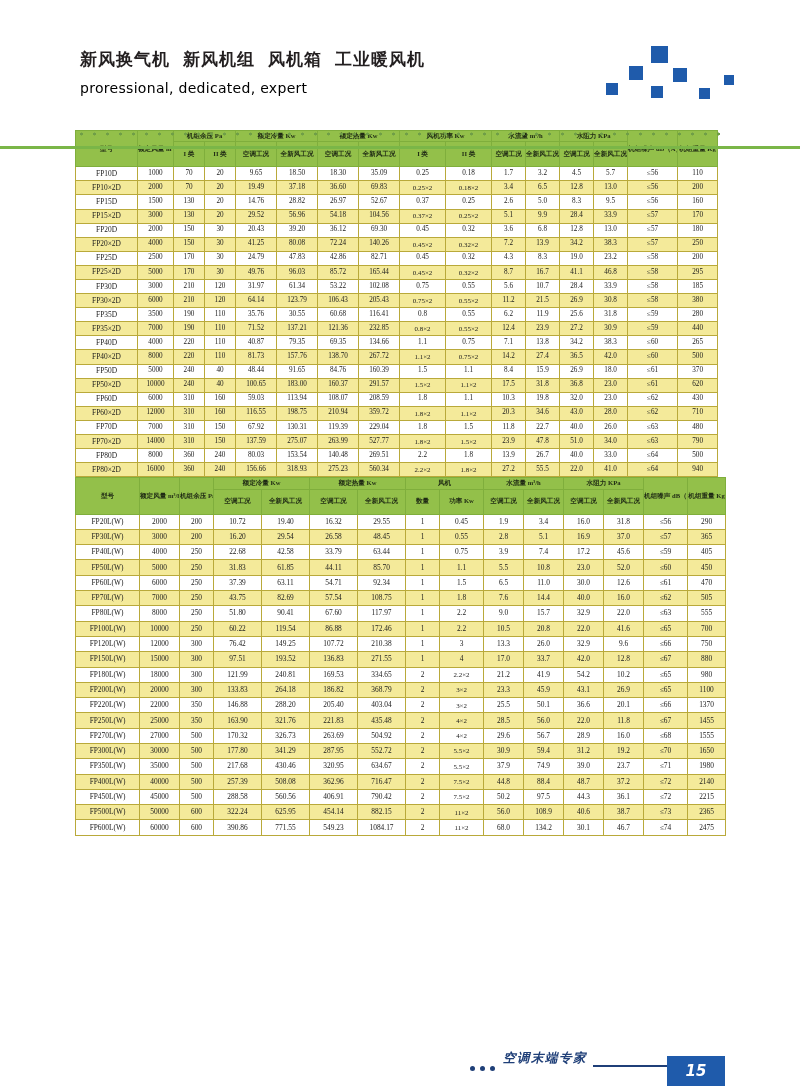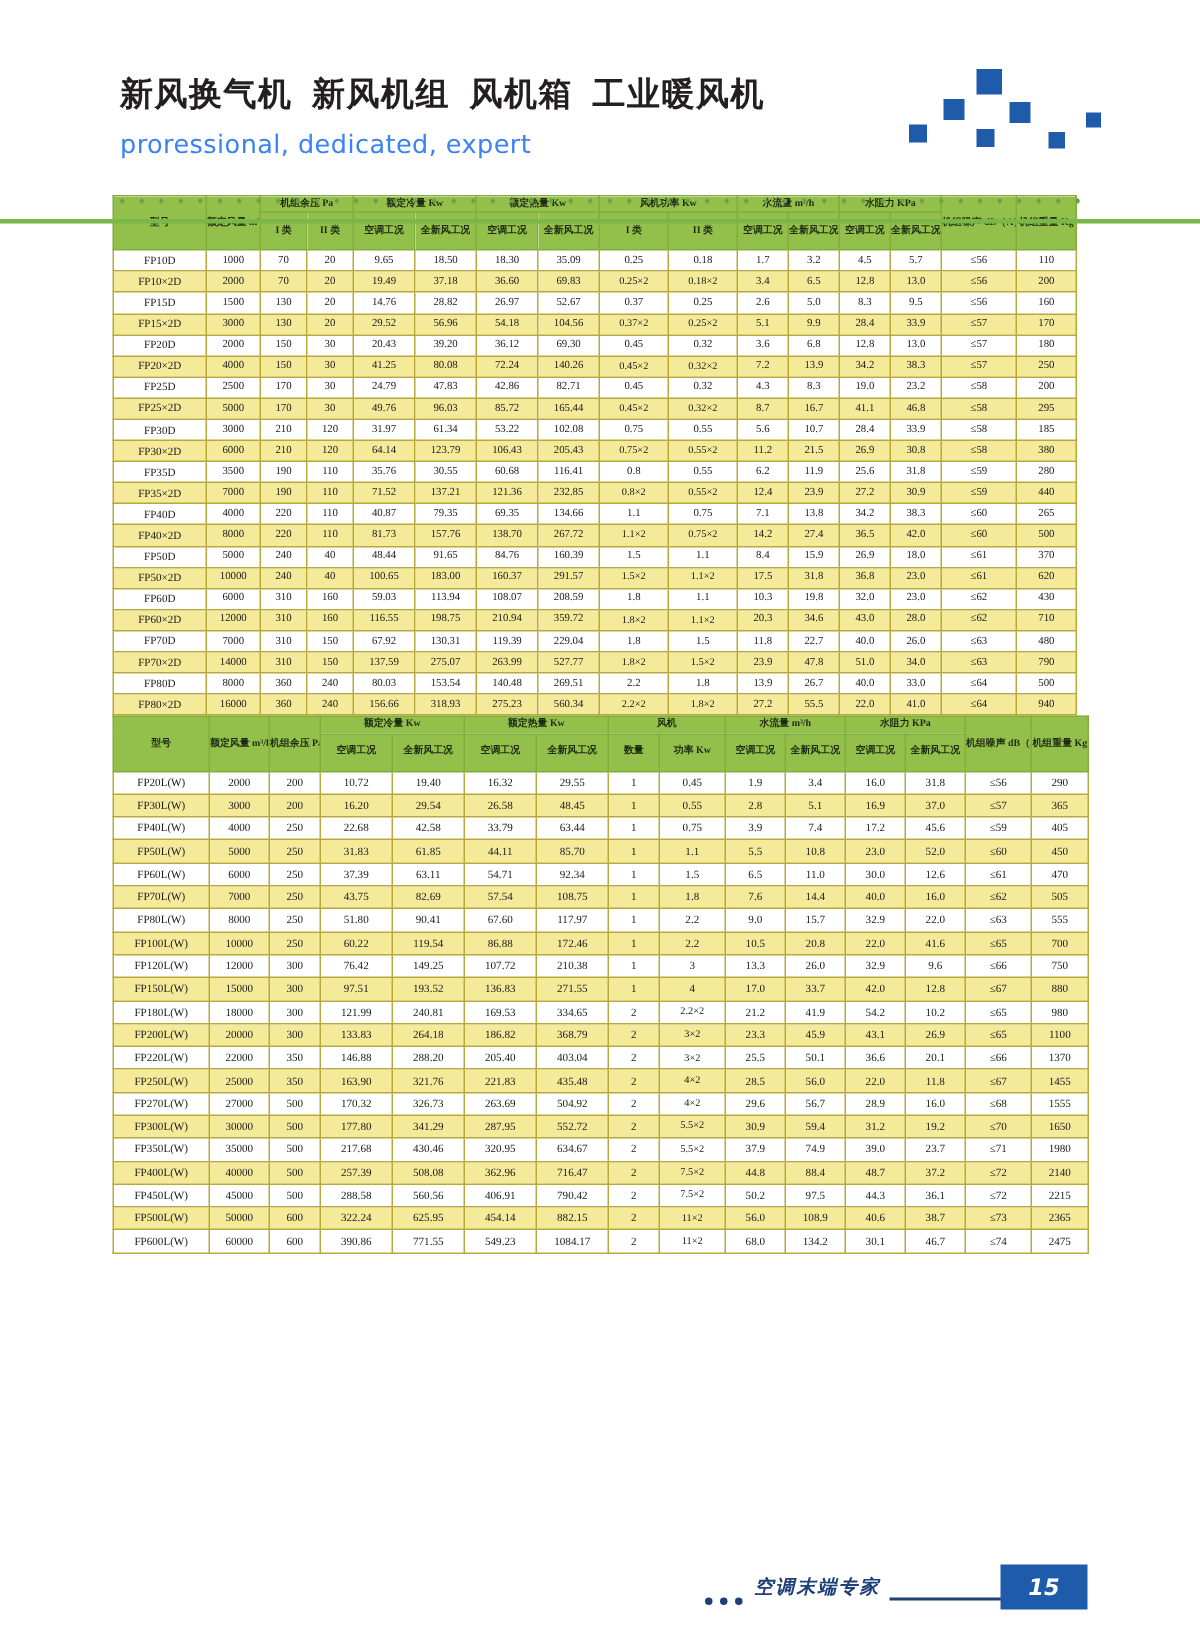--- a/index.html
+++ b/index.html
@@ -20,32 +20,32 @@
   }
   .hdr-inner {
     position:relative;
     width:650px;
     margin:0 auto;
     height:72px;
   }
   .hdr-text { position:absolute; left:5px; top:0; }
   .hdr-line1 {
     font-family:"DejaVu Sans","Liberation Sans",sans-serif;
-    font-size:22px;
+    font-size:17px;
     font-weight:600;
     color:#231f20;
     letter-spacing:1px;
     white-space:nowrap;
   }
   .hdr-line1 span { margin-right:13px; }
   .hdr-line2 {
     margin-top:9px;
     font-family:"DejaVu Sans","Liberation Sans",sans-serif;
-    font-size:17px;
-    color:#3b82f6;
+    font-size:14px;
+    color:#000000;
     letter-spacing:0.3px;
     white-space:nowrap;
   }
   .logo-marks {
     position:absolute;
     right:-8px; top:-2px;
     width:200px; height:62px;
   }
   .logo-marks i {
     position:absolute;
@@ -155,21 +155,21 @@
     white-space:nowrap;
   }
   .f-line {
     position:absolute;
     left:518px; top:33px;
     width:98px; height:2px;
     background:#1f3f78;
   }
   .f-pagebox {
     position:absolute;
-    right:0; top:11px;
+    right:0; top:24px;
     width:58px; height:30px;
     background:#1f5bab;
     color:#ffffff;
     font-family:"DejaVu Sans","Liberation Sans",sans-serif;
     font-size:15px;
     font-weight:700;
     display:flex;
     align-items:center;
     justify-content:center;
   }

